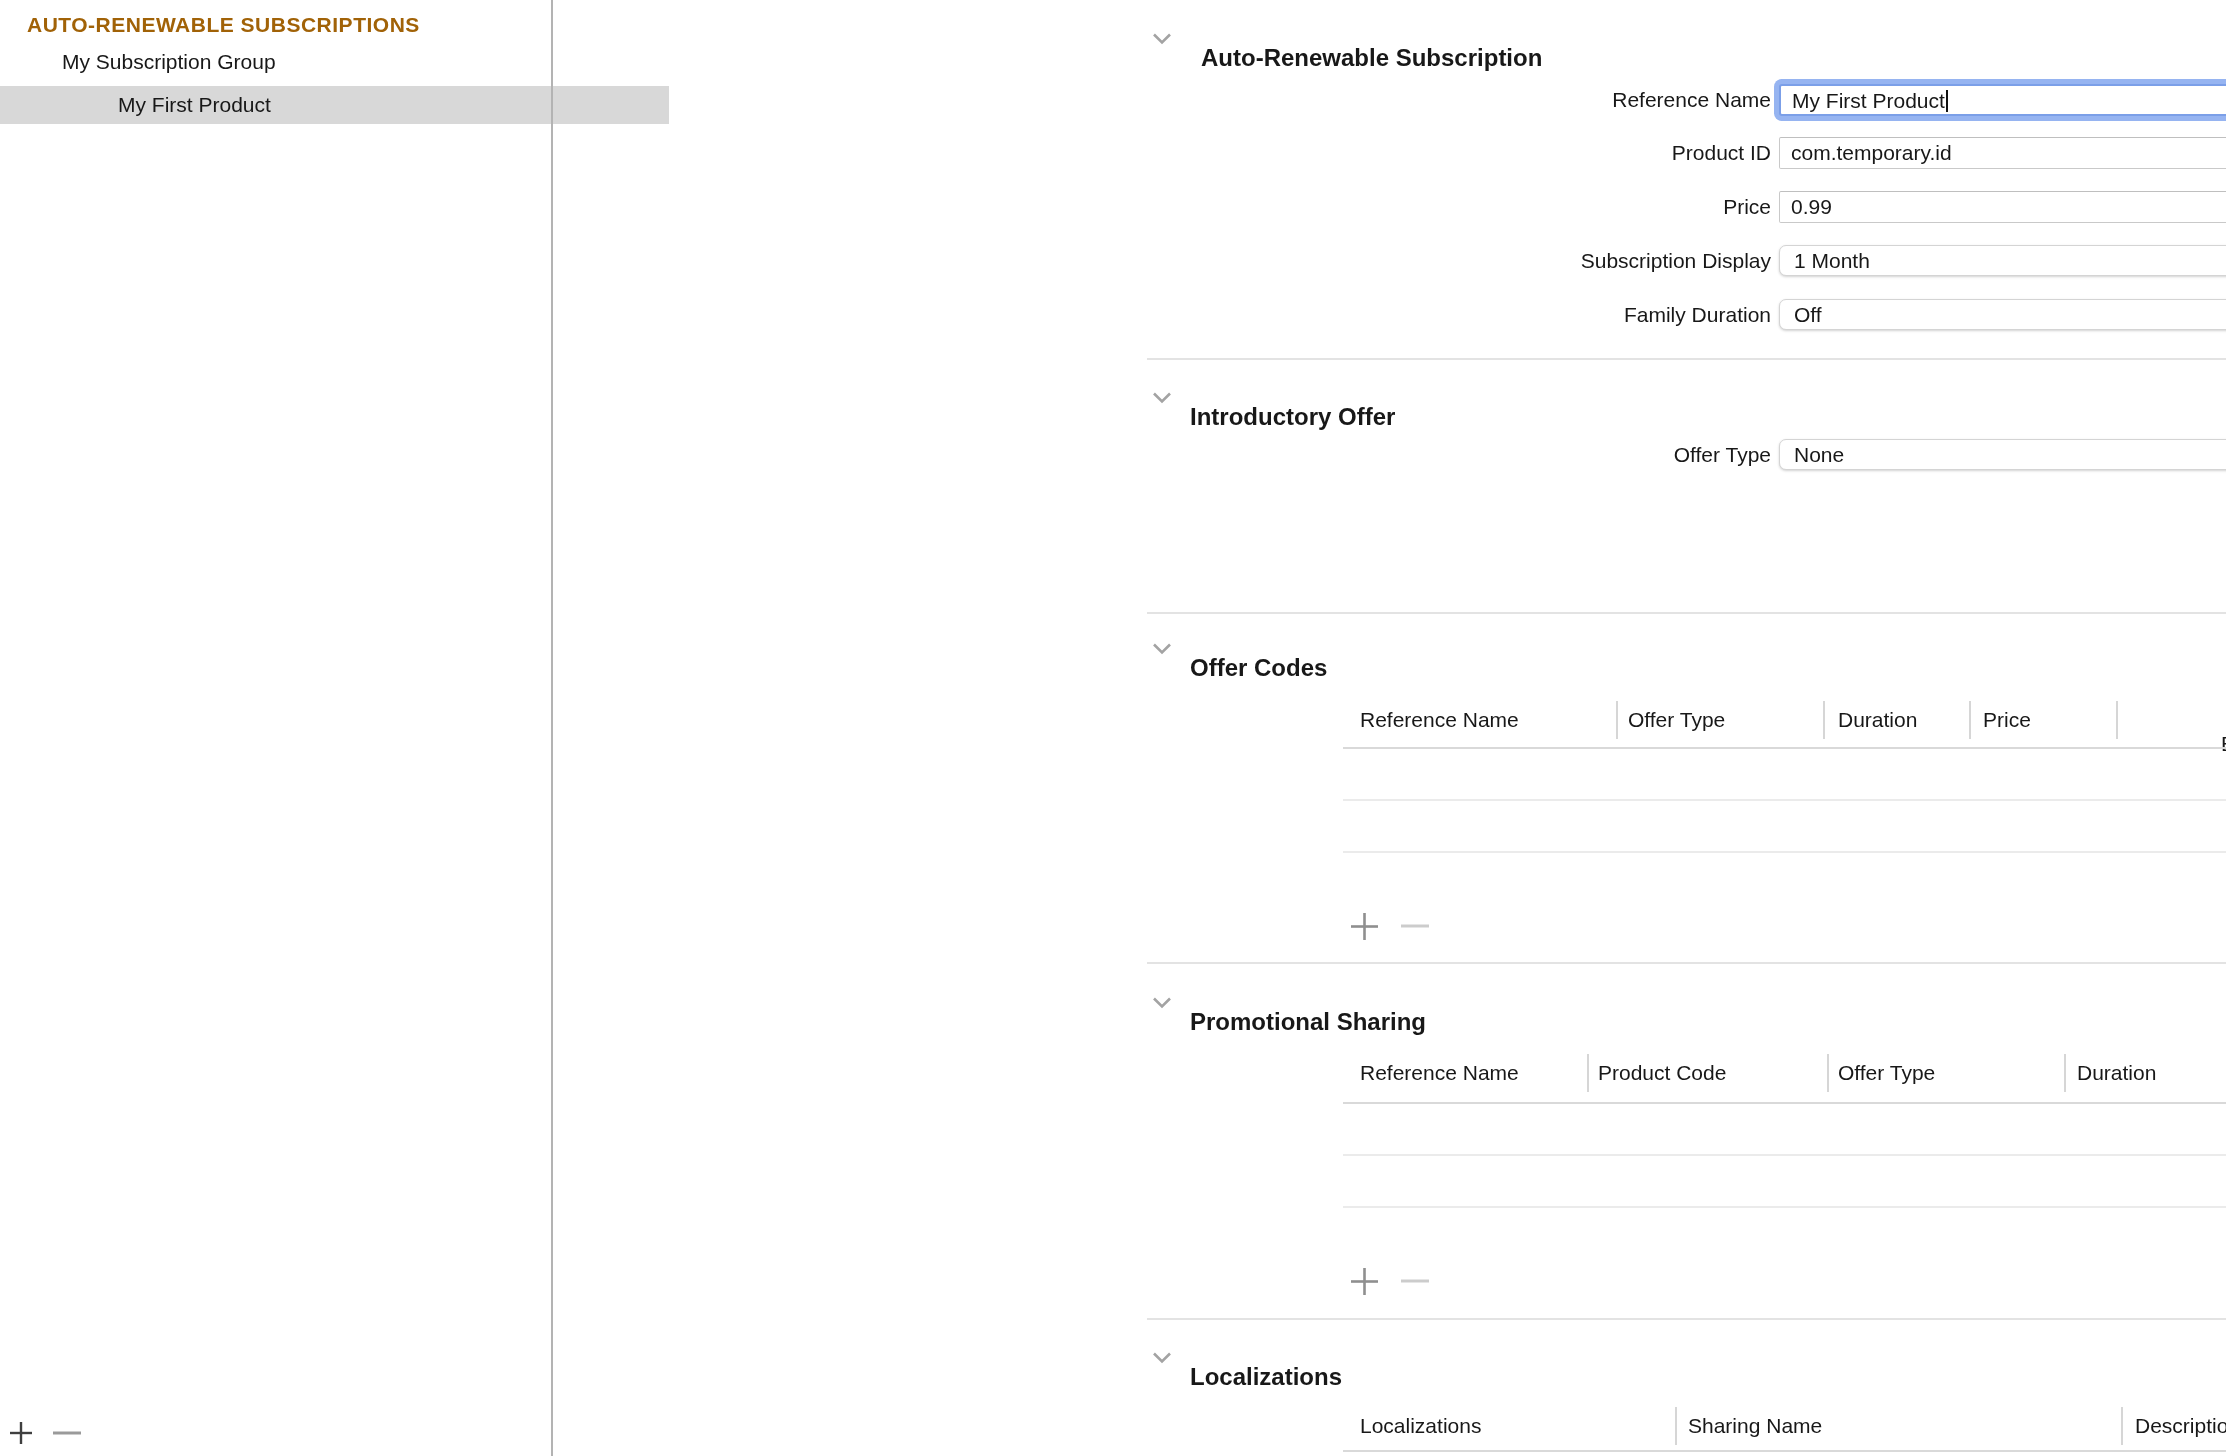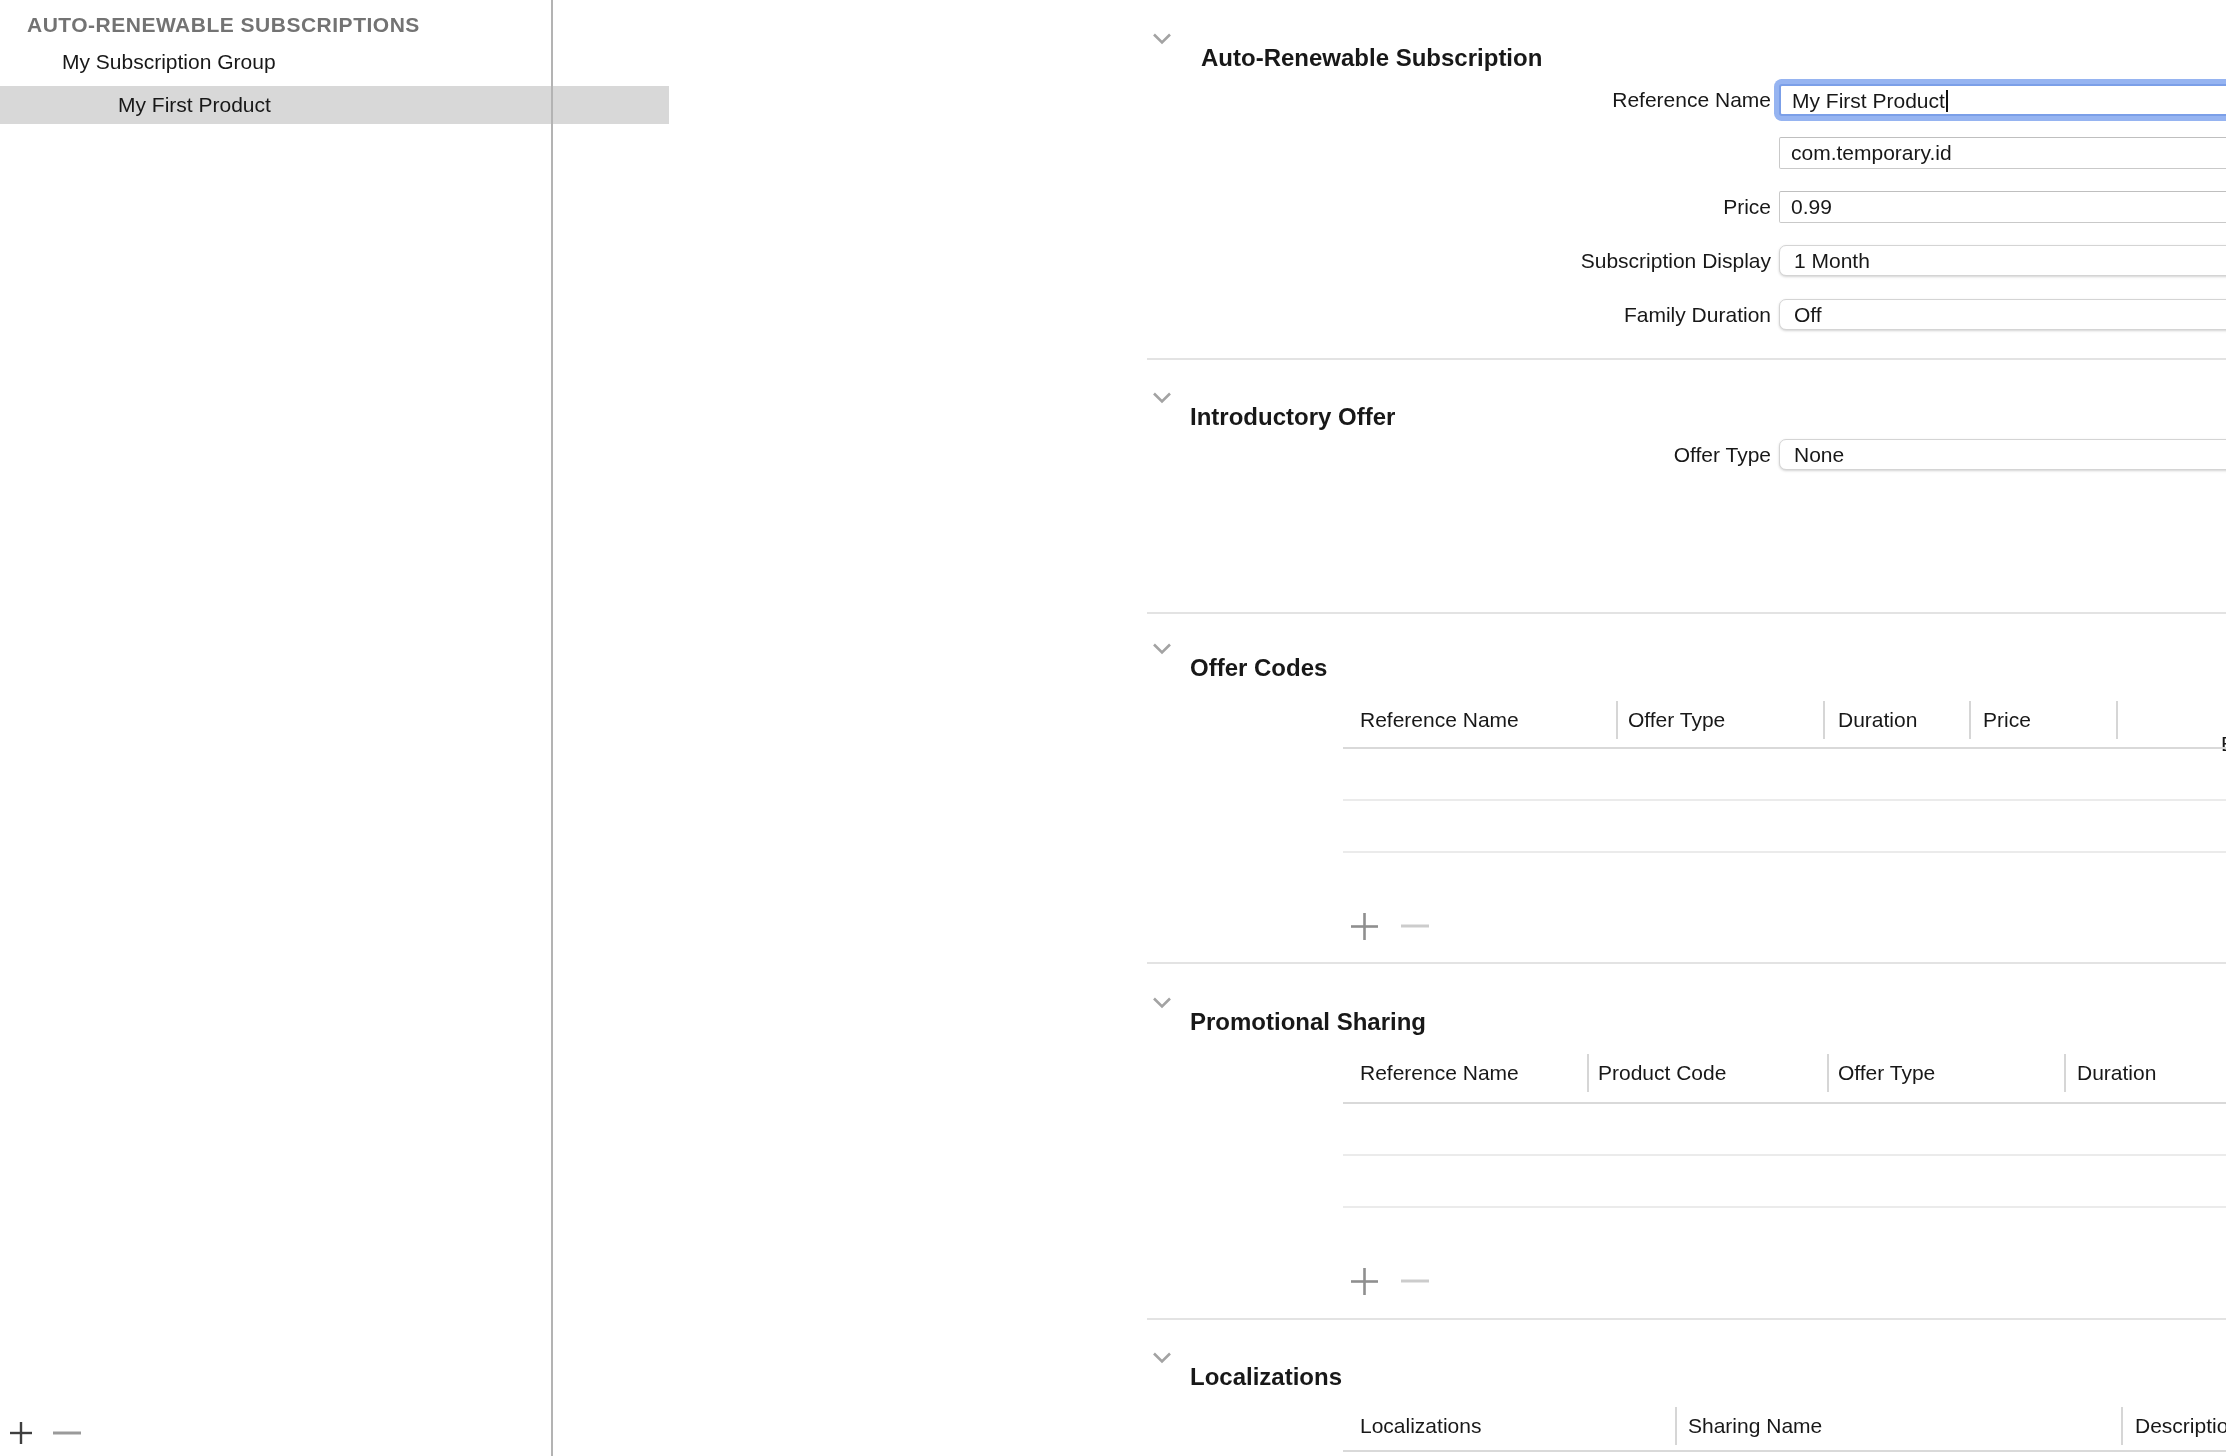--- a/index.html
+++ b/index.html
@@ -6,21 +6,21 @@
   .screen {
     position:relative; width:2226px; height:1456px; overflow:hidden;
     background:#fff; font-family:"Liberation Sans","DejaVu Sans",sans-serif;
     color:#181818;
   }
   
   .sidebar { position:absolute; left:0; top:0; width:551px; height:1456px; background:#fff; }
   .sidebar-divider { position:absolute; left:551px; top:0; width:2px; height:1456px; background:#b3b3b3; }
   .sb-header {
     position:absolute; left:27px; top:12px; height:26px; line-height:26px;
-    font-size:21px; font-weight:bold; letter-spacing:0.5px; color:#737373;
+    font-size:21px; font-weight:bold; letter-spacing:0.5px; color:#a16207;
   }
   .sb-item { position:absolute; left:0; width:551px; height:38px; line-height:38px; font-size:21px; }
   .sb-item-group { top:43px; padding-left:62px; }
   .sb-item-product { top:86px; padding-left:118px; background:var(--selected-row,#d8d8d8); }
   .sb-actions { position:absolute; left:0; bottom:0; width:551px; height:46px; }
   .icon-btn { position:absolute; }
   .icon-btn svg { display:block; }
   
   .main { position:absolute; left:553px; top:0; right:0; bottom:0; }
   .sep { position:absolute; left:594px; width:1632px; height:2px; background:#e3e3e3; }
@@ -85,20 +85,21 @@
           <polyline points="2,2.5 10,10.5 18,2.5" fill="none" stroke="#a3a3a3" stroke-width="2.6"></polyline>
         </svg>
     </span>
     <h2 class="section-title" style="top:23px;margin-left:11px;">Auto-Renewable Subscription</h2>
 
     <label class="flabel" style="top:84px; line-height:32px;">Reference Name</label>
     <div class="tfield focused" style="top:84px;">
       <span>My First Product</span><span class="caret"></span>
     </div>
 
+    <label class="flabel" style="top:137px; line-height:32px;">Product ID</label>
     <div class="tfield" style="top:137px;">
       <span>com.temporary.id</span>
     </div>
 
     <label class="flabel" style="top:191px; line-height:32px;">Price</label>
     <div class="tfield" style="top:191px;">
       <span>0.99</span>
     </div>
 
     <label class="flabel" style="top:245px; line-height:31px;">Subscription Display</label>

